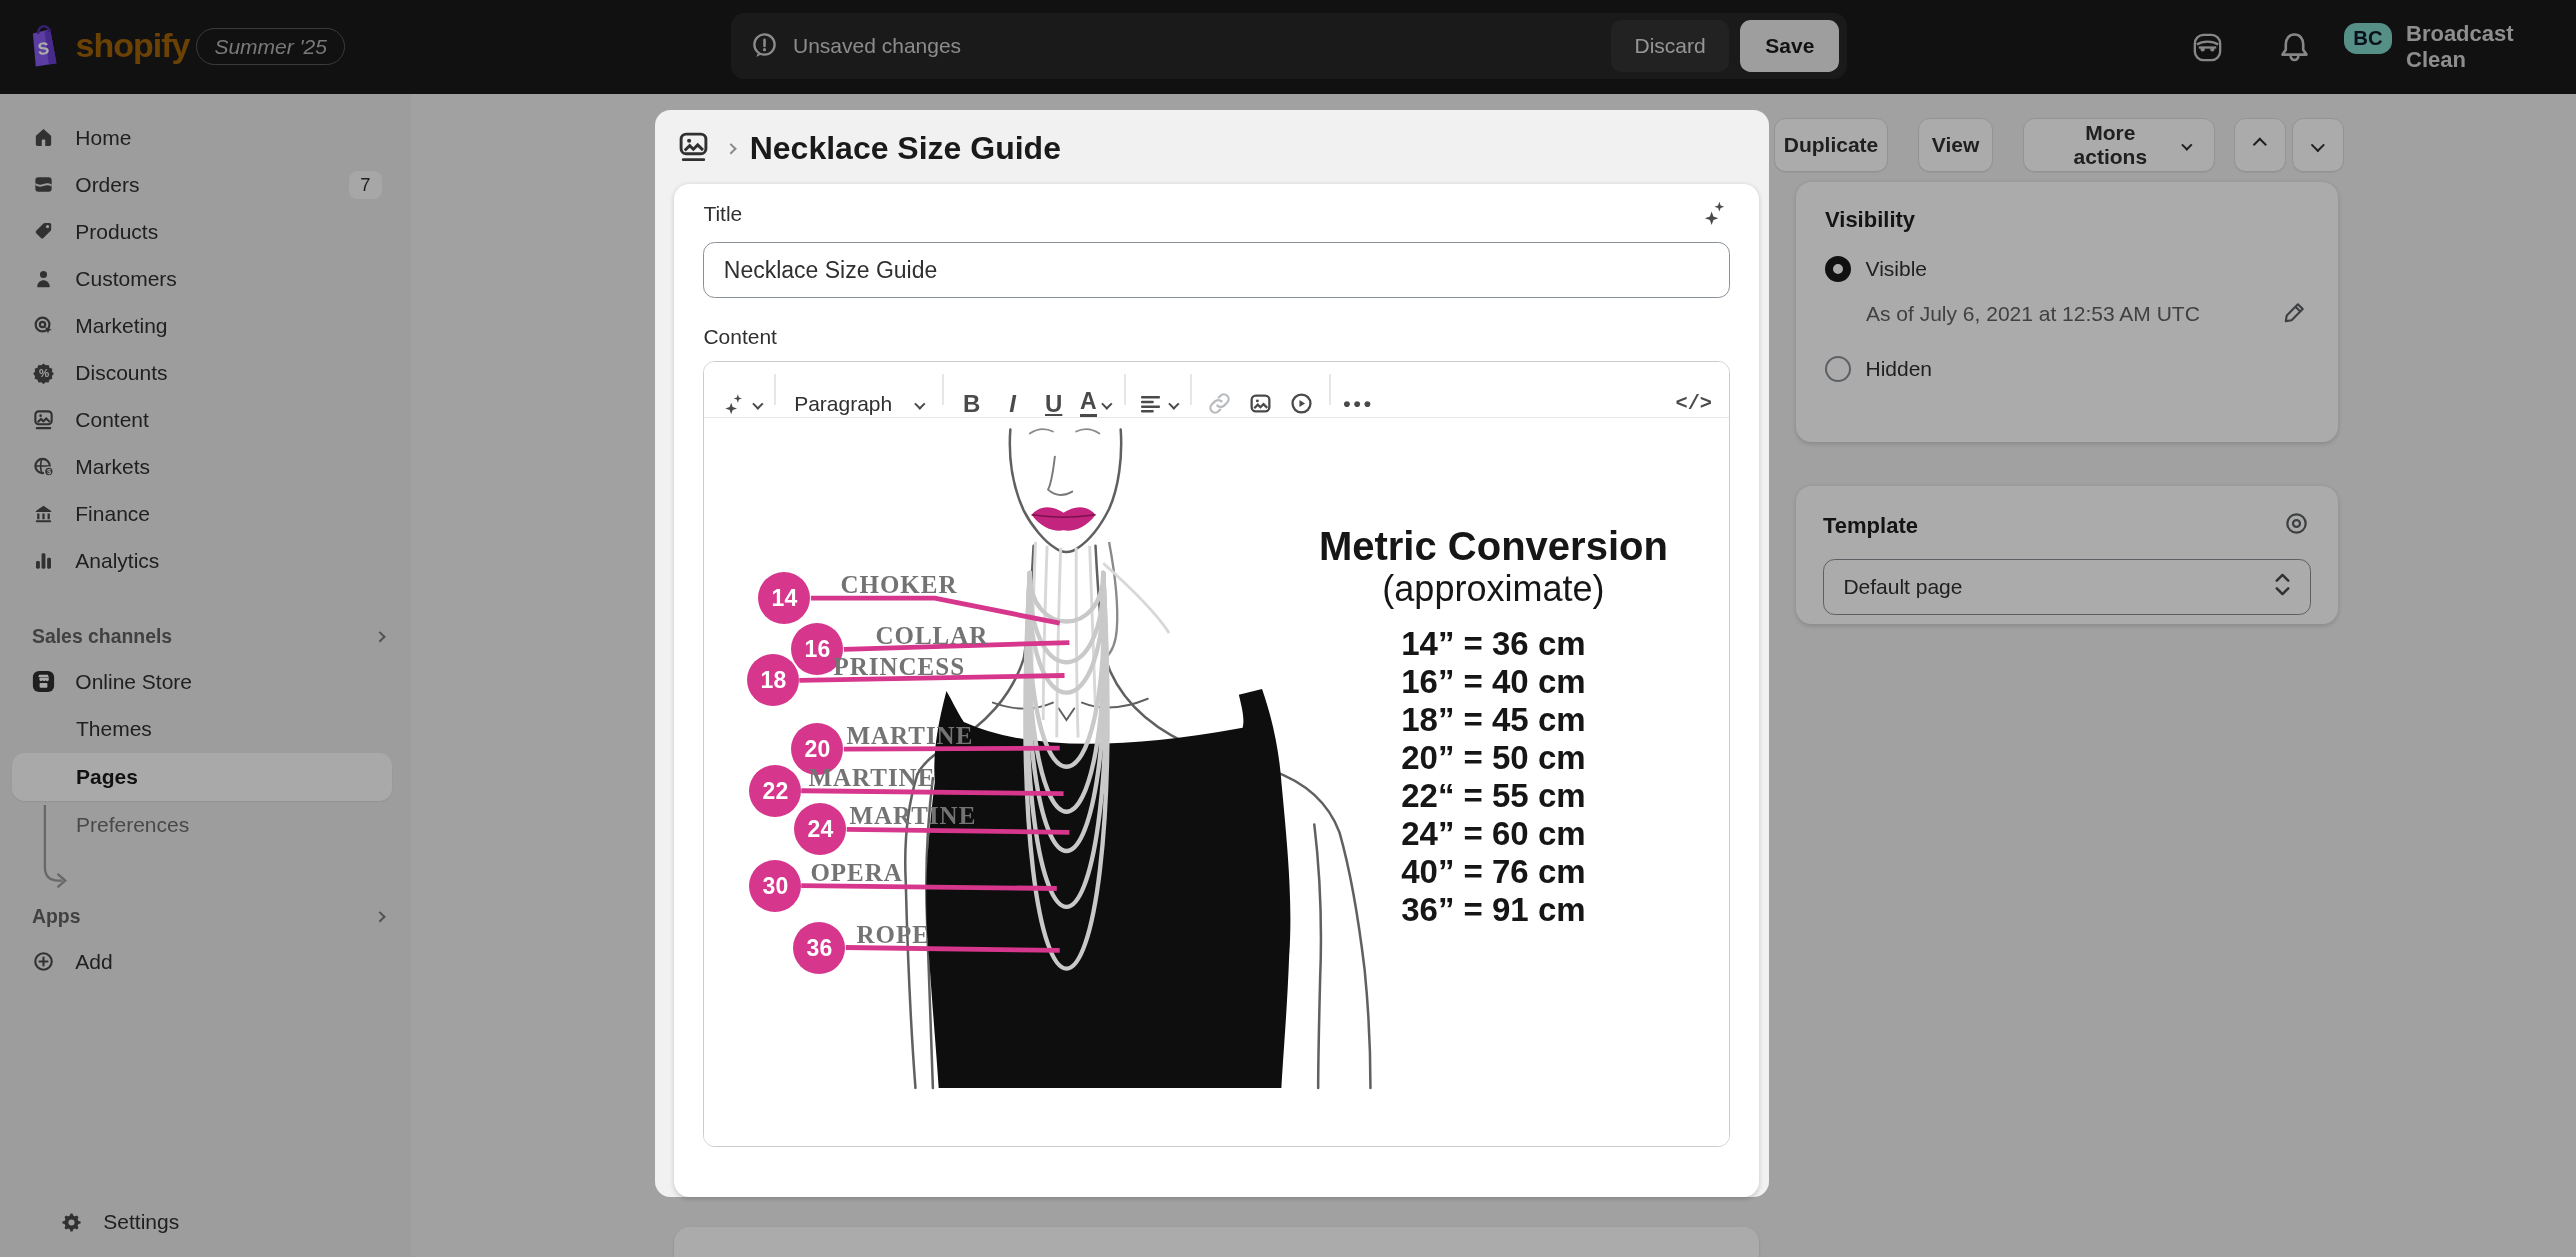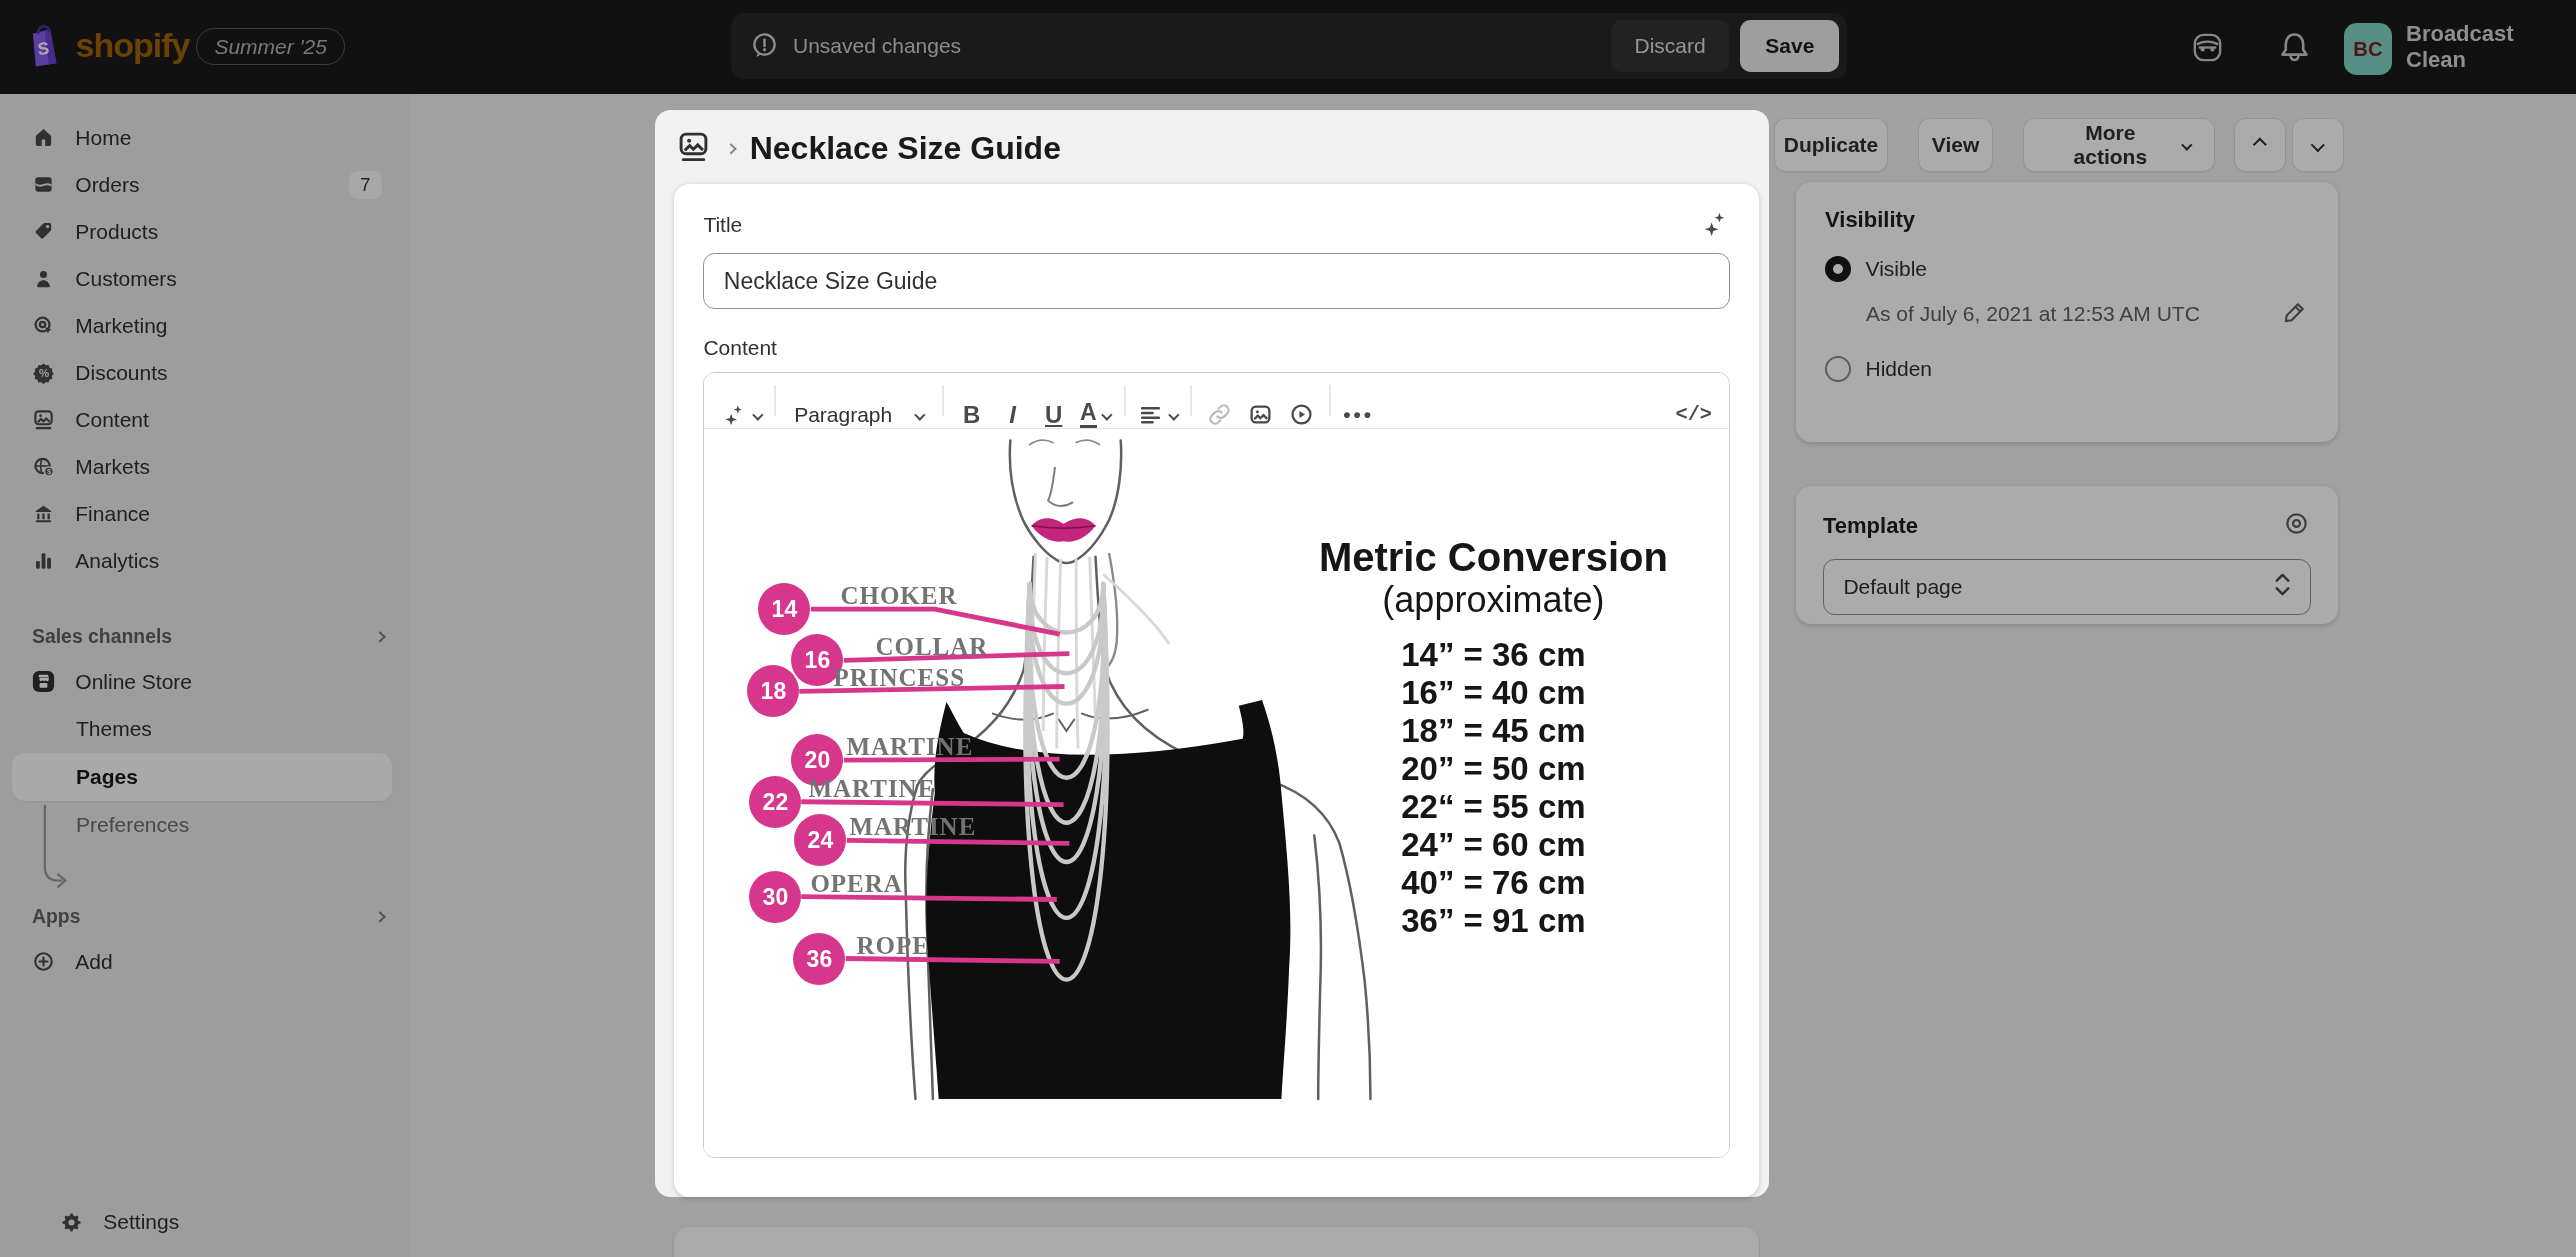--- a/index.html
+++ b/index.html
@@ -9,21 +9,21 @@
   
   .topbar { position:absolute; left:0; top:0; width:2576px; height:94px; background:#1a1a1a; z-index:10; }
   .logo { position:absolute; left:21px; top:21px; display:flex; align-items:center; gap:11.6px; }
   .logo-word { font-size:34px; font-weight:700; color:#a16207; letter-spacing:-1px; }
   .version-badge { position:absolute; left:196px; top:28px; height:37px; display:flex; align-items:center; padding:0 17.4px; border:1.9px solid #585858; border-radius:18.4px; color:#b3b3b3; font-size:21px; font-style:italic; }
   .alert-bar { position:absolute; left:731px; top:12.6px; width:1116px; height:66px; background:#282828; border-radius:13.6px; display:flex; align-items:center; padding:0 7.7px 0 19.4px; }
   .alert-text { margin-left:13.6px; color:#cfcfcf; font-size:21px; }
   .btn-discard { margin-left:auto; height:52px; padding:0 23px; background:#333333; color:#dedede; border:none; border-radius:10.7px; font-size:21px; font-family:inherit; display:flex; align-items:center; cursor:pointer; }
   .btn-save { margin-left:11.6px; height:52px; padding:0 25px; background:#ececec; color:#1c1c1c; border:none; border-radius:10.7px; font-size:21px; font-weight:600; font-family:inherit; display:flex; align-items:center; cursor:pointer; }
   .top-icon { position:absolute; top:27px; width:41px; height:41px; display:flex; align-items:center; justify-content:center; }
-  .avatar { position:absolute; left:2344px; top:23px; width:48px; height:52px; background:#7fd6c8; border-radius:12.6px; display:flex; align-items:center; justify-content:center; font-size:20.3px; font-weight:700; color:#7f1d1d; }
+  .avatar { position:absolute; left:2344px; top:23px; width:48px; height:31px; background:#7fd6c8; border-radius:12.6px; display:flex; align-items:center; justify-content:center; font-size:20.3px; font-weight:700; color:#0f172a; }
   .store-name { position:absolute; left:2406px; top:0; height:94px; display:flex; align-items:center; color:#d4d4d4; font-size:22px; font-weight:600; }
 
   
   .sidebar { position:absolute; left:0; top:94px; width:411px; height:1163px; background:#ebebeb; padding-top:20.3px; z-index:5; }
   .nav-item { height:47px; display:flex; align-items:center; padding-left:32px; font-size:21px; font-weight:500; color:#303030; cursor:pointer; position:relative; }
   .nav-item .nicon { width:23px; height:23px; margin-right:20.3px; flex:none; display:flex; align-items:center; justify-content:center; }
   .nav-badge { margin-left:auto; margin-right:29px; background:#fafafa; border-radius:8.7px; padding:2.9px 11.6px; font-size:18.4px; font-weight:500; color:#303030; }
   .nav-header { height:43px; display:flex; align-items:center; padding:0 27px 0 32px; font-size:19.4px; font-weight:600; color:#616161; }
   .nav-header .chev { margin-left:auto; color:#7a7a7a; }
   .sub-item { height:48px; display:flex; align-items:center; padding-left:76px; font-size:21px; font-weight:500; color:#303030; position:relative; cursor:pointer; }
@@ -40,21 +40,21 @@
   .chev.u { transform:rotate(-135deg); }
   .chev.sm { width:7.7px; height:7.7px; }
 
   
   .focus-area { position:absolute; left:655px; top:110px; width:1114px; height:1087px; background:#f1f1f1; border-radius:15.5px; z-index:20; }
   .dim-overlay { position:absolute; left:655px; top:110px; width:1114px; height:1087px; border-radius:15.5px; box-shadow:0 0 0 3874px rgba(0,0,0,0.33); z-index:60; pointer-events:none; }
 
   .crumb-row { position:absolute; left:21px; top:19.4px; display:flex; align-items:center; gap:15.5px; }
   .page-title { font-size:32px; font-weight:700; color:#1a1a1a; }
 
-  .editor-card { position:absolute; left:19.4px; top:74px; width:1085px; height:1013px; background:#ffffff; border-radius:15.5px; box-shadow:0 1.9px 5.8px rgba(0,0,0,.18); padding:23px 29px; }
+  .editor-card { position:absolute; left:19.4px; top:74px; width:1085px; height:1013px; background:#ffffff; border-radius:15.5px; box-shadow:0 1.9px 5.8px rgba(0,0,0,.18); padding:12px 29px; }
   .field-label-row { display:flex; align-items:center; justify-content:space-between; margin-top:1.9px; }
   .field-label { font-size:21px; color:#303030; }
   .text-input { width:1027px; height:56px; margin-top:11.6px; border:1.9px solid #8a9097; border-radius:11.6px; padding:0 19.4px; font-size:23px; color:#303030; font-family:inherit; background:#fff; }
   .content-label { margin-top:27px; font-size:21px; color:#303030; }
 
   .editor { margin-top:11.6px; width:1027px; border:1.9px solid #c9cccf; border-radius:11.6px; overflow:hidden; background:#fff; }
   .toolbar { height:56px; display:flex; align-items:center; padding:0 11.6px; border-bottom:1.9px solid #e6e6e6; background:#fff; }
   .tb { height:41px; min-width:41px; padding:0 5.8px; display:flex; align-items:center; justify-content:center; gap:6.8px; border-radius:7.7px; color:#4a4a4a; cursor:pointer;margin-top:28px; }
   .tb.disabled { color:#b8bcbf; }
   .tb-sep { width:1.9px; height:31px; background:#e6e6e6; margin:0 6.8px; flex:none; }

